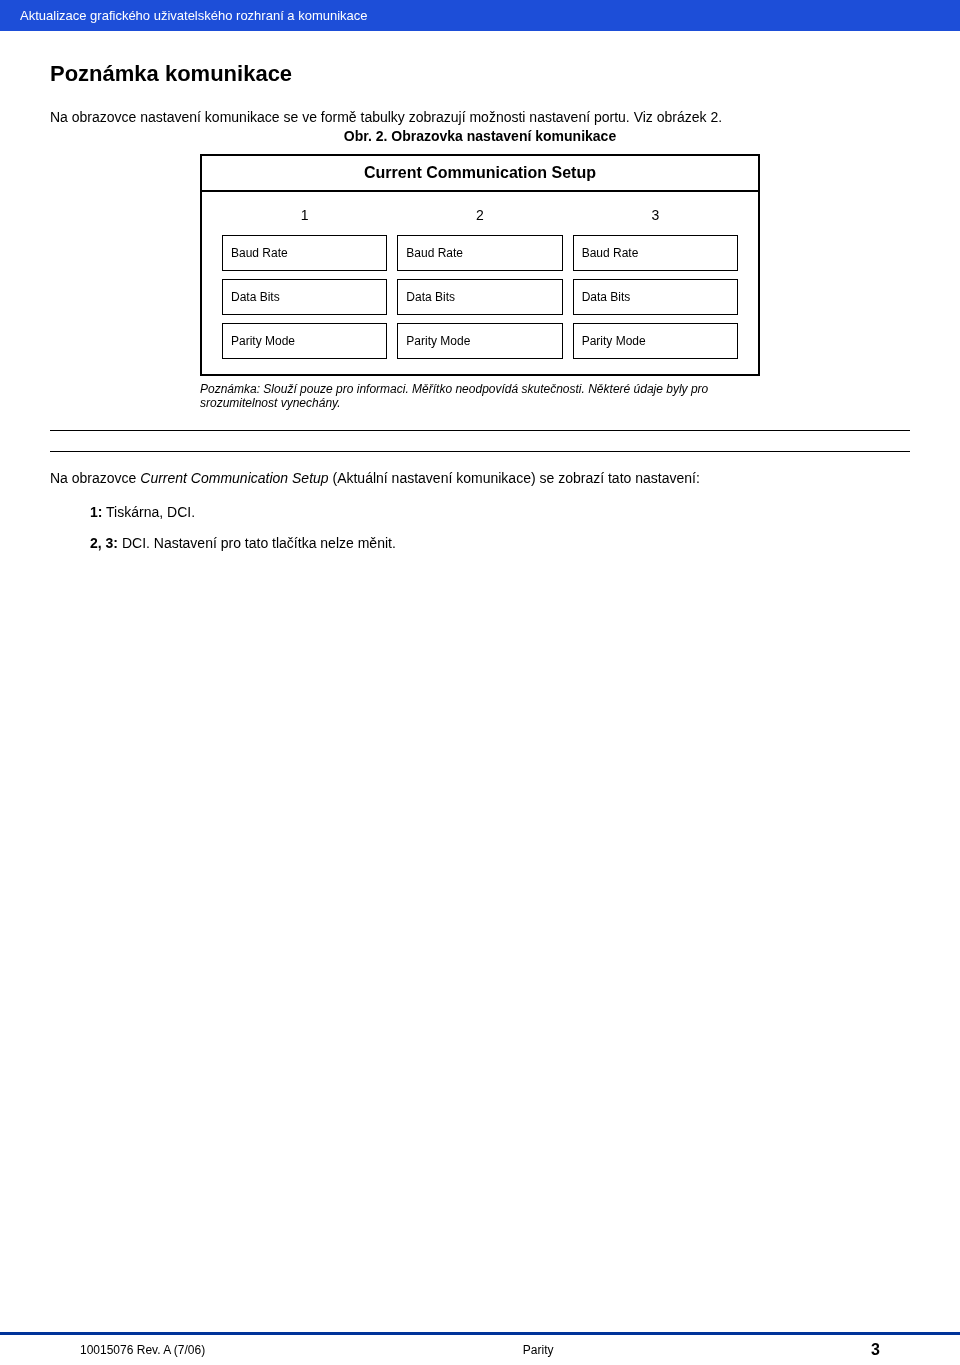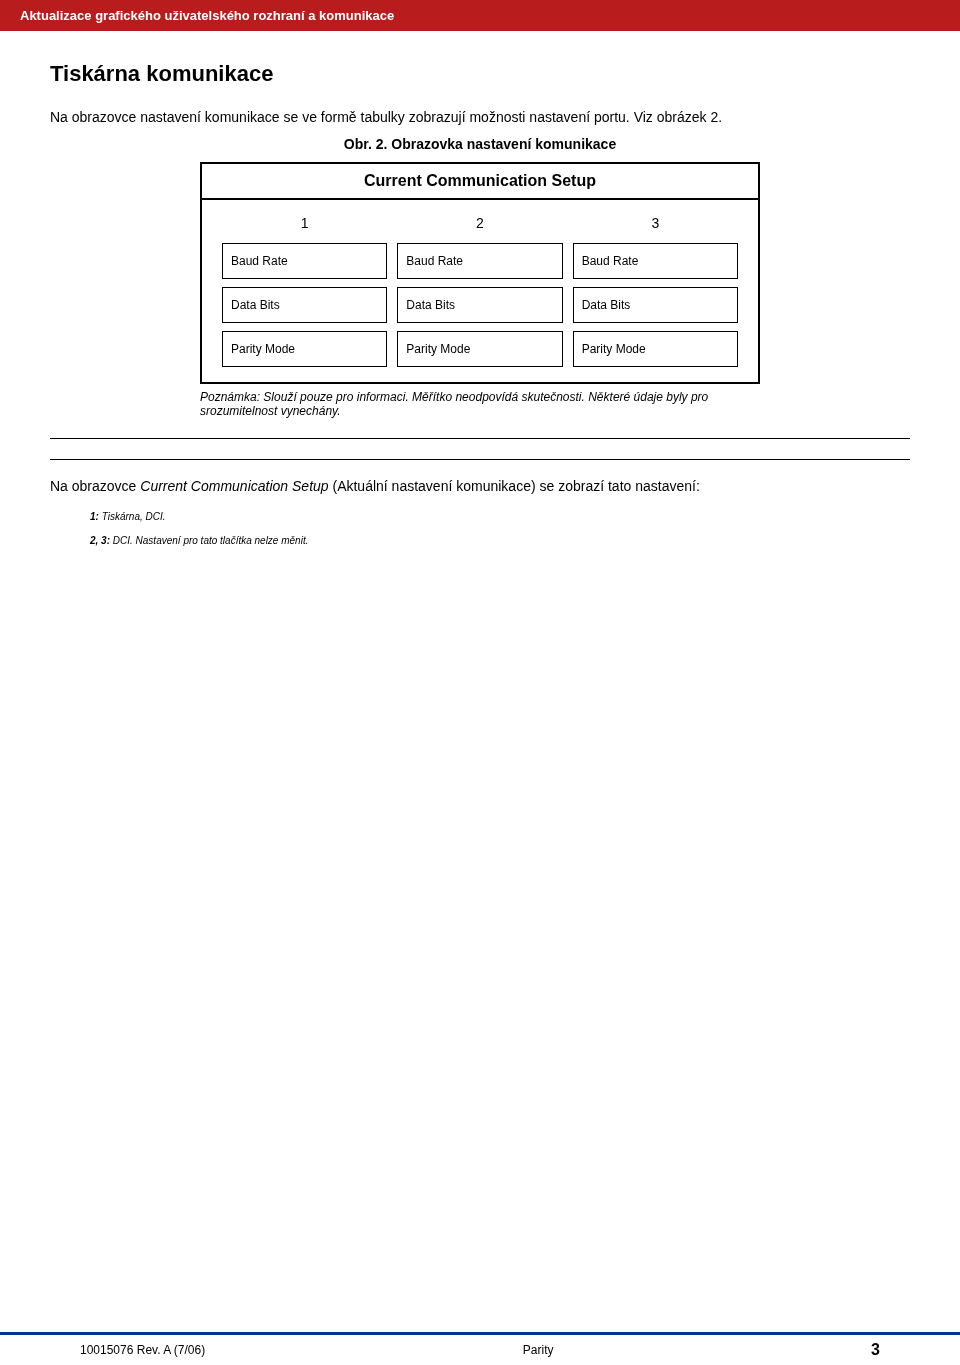--- a/index.html
+++ b/index.html
@@ -8,44 +8,44 @@
       font-size: 14px;
       color: #000;
       background: #fff;
       width: 960px;
       min-height: 1365px;
       position: relative;
     }
 
     
     .header-bar {
-      background: #b91c1c;
+      background: #1d4ed8;
       color: #fff;
       padding: 8px 20px;
       font-size: 13px;
-      font-weight: bold;
+      font-weight: normal;
     }
 
     
     .main-content {
       padding: 30px 50px 80px 50px;
     }
 
     
     .page-title {
       font-size: 22px;
       font-weight: bold;
       margin-bottom: 20px;
       color: #000;
     }
 
     
     .intro-para {
       font-size: 14px;
-      margin-bottom: 8px;
+      margin-bottom: 0;
       line-height: 1.5;
     }
 
     
     .figure-label {
       font-size: 14px;
       font-weight: bold;
       text-align: center;
       margin-bottom: 10px;
     }
@@ -139,23 +139,22 @@
       margin-bottom: 12px;
     }
 
     .body-para .italic {
       font-style: italic;
     }
 
     .indent-item {
       margin-left: 40px;
       margin-bottom: 8px;
-      font-size: 10px;
+      font-size: 14px;
       line-height: 1.6;
-      font-style: italic;
     }
 
     .bold-label {
       font-weight: bold;
     }
 
     
     .footer {
       position: absolute;
       bottom: 0;
@@ -176,21 +175,21 @@
   </style>
 </head>
 <body>
 
 <div class="header-bar">
   <span>Aktualizace grafického uživatelského rozhraní a komunikace</span>
 </div>
 
 <div class="main-content">
 
-  <h1 class="page-title">Tiskárna komunikace</h1>
+  <h1 class="page-title">Poznámka komunikace</h1>
 
   <p class="intro-para">Na obrazovce nastavení komunikace se ve formě tabulky zobrazují možnosti nastavení portu. Viz obrázek 2.</p>
 
   <p class="figure-label">Obr. 2. Obrazovka nastavení komunikace</p>
 
   <div class="comm-setup-wrapper">
     <div class="comm-setup-box">
       <div class="comm-setup-title">Current Communication Setup</div>
       <div class="comm-setup-columns">
 

